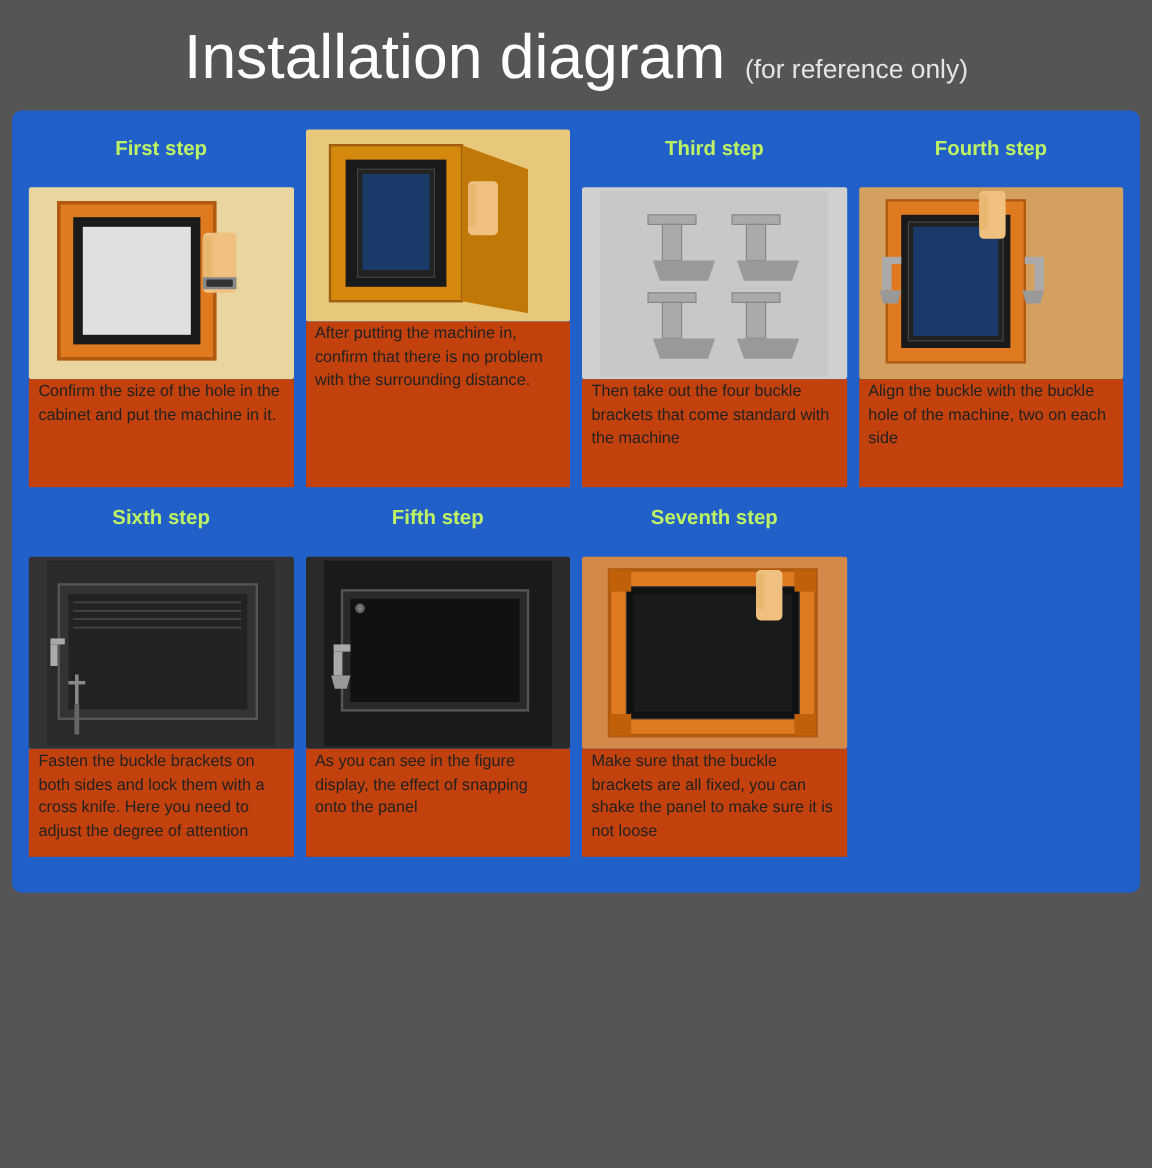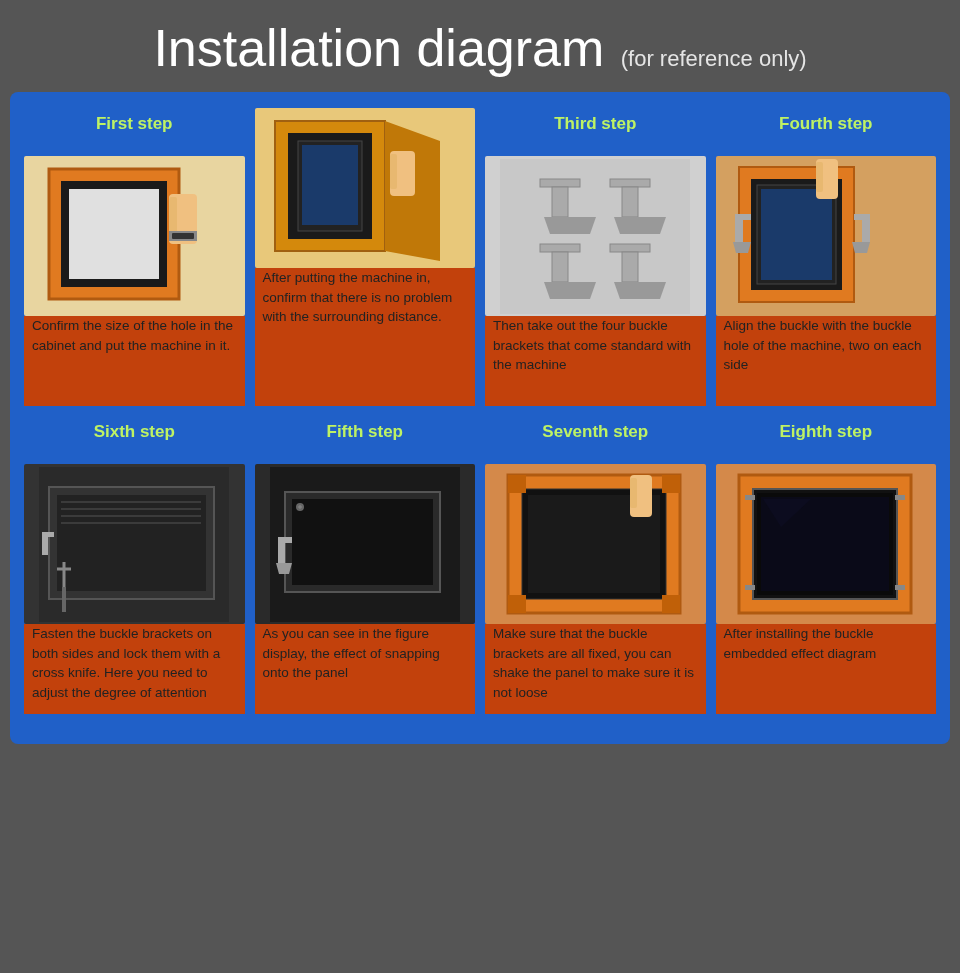--- a/index.html
+++ b/index.html
@@ -247,37 +247,16 @@
 
           <rect x="8" y="8" width="18" height="18" fill="#c06008"></rect>
           <rect x="162" y="8" width="18" height="18" fill="#c06008"></rect>
           <rect x="8" y="128" width="18" height="18" fill="#c06008"></rect>
           <rect x="162" y="128" width="18" height="18" fill="#c06008"></rect>
         </svg>
       </div>
       <div class="step-desc">Make sure that the buckle brackets are all fixed, you can shake the panel to make sure it is not loose</div>
     </div>
 
-    <div class="step-cell">
-      <div class="step-label">Eighth step</div>
-      <div class="step-image img-step8">
-        <svg width="190" height="155" viewBox="0 0 190 155">
-
-          <rect x="8" y="8" width="172" height="138" fill="#e07a20" stroke="#b05a10" stroke-width="3"></rect>
-
-          <rect x="22" y="22" width="144" height="110" fill="#111" stroke="#555" stroke-width="2"></rect>
-          <rect x="26" y="26" width="136" height="102" fill="#0a0a0a"></rect>
-
-          <rect x="30" y="30" width="128" height="94" fill="#0a0a18"></rect>
-          <polygon points="32,32 80,32 50,60" fill="#0d0d25" opacity="0.5"></polygon>
-
-          <rect x="14" y="28" width="10" height="5" fill="#888"></rect>
-          <rect x="164" y="28" width="10" height="5" fill="#888"></rect>
-          <rect x="14" y="118" width="10" height="5" fill="#888"></rect>
-          <rect x="164" y="118" width="10" height="5" fill="#888"></rect>
-        </svg>
-      </div>
-      <div class="step-desc">After installing the buckle embedded effect diagram</div>
-    </div>
 
   </div>
 
 </div>
 
 </body></html>

